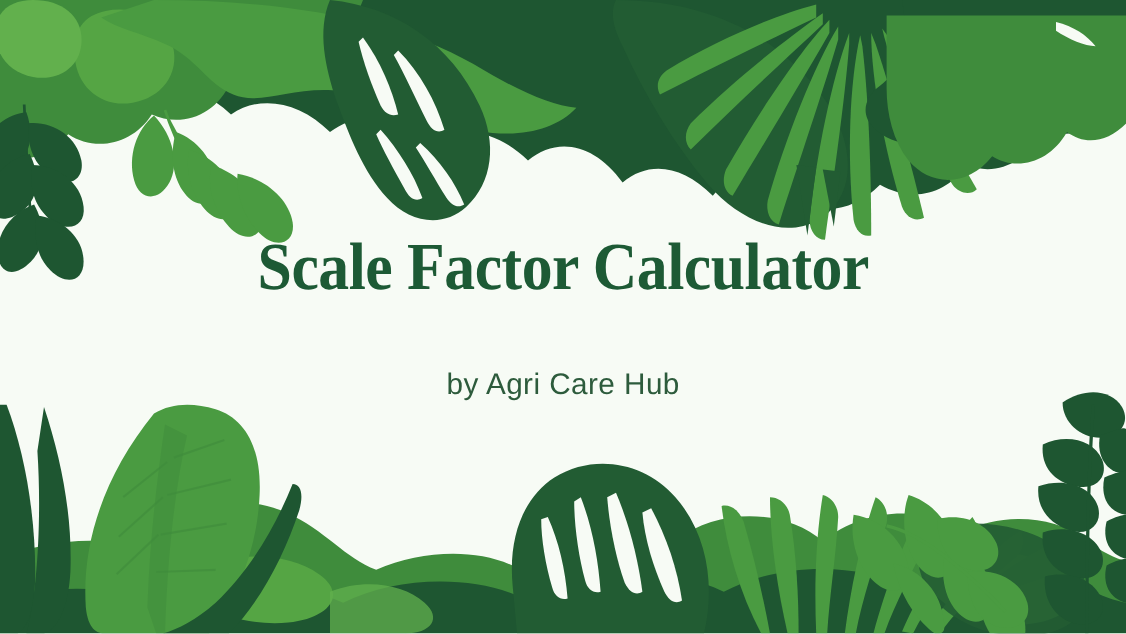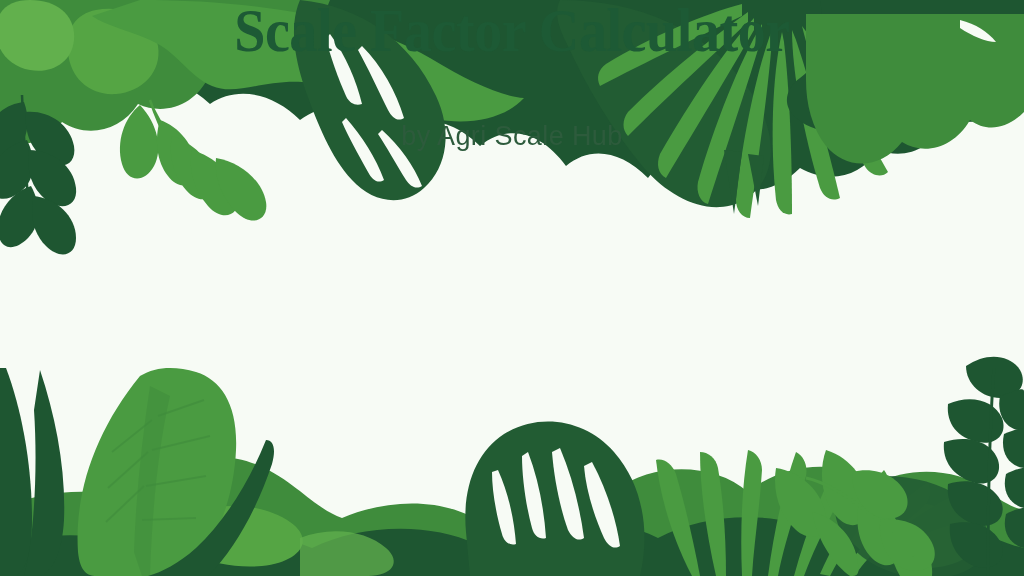--- a/index.html
+++ b/index.html
@@ -24,21 +24,21 @@
   }
   .text-stack {
     position: absolute;
     left: 0;
     top: 0;
     width: 1024px;
     height: 576px;
     display: flex;
     flex-direction: column;
     align-items: center;
-    justify-content: flex-start;
+    justify-content: center;
     pointer-events: none;
   }
   #page-title {
     font-family: "Liberation Serif", "DejaVu Serif", serif;
     font-weight: 700;
     font-size: 61px;
     line-height: 1;
     letter-spacing: -0.5px;
     color: #1d5a35;
     margin: 0 0 0 0;
@@ -279,16 +279,16 @@
         <path d="M950,524 C 974,518 996,528 1002,546 C1006,562 992,572 974,566 C958,560 948,544 950,524 Z"></path>
         <path d="M994,368 C 990,420 988,480 988,576" stroke="#1e5631" stroke-width="3" fill="none"></path>
       </g>
 
       <path fill="#62b04d" d="M300,538 C 330,526 366,530 386,548 C402,562 392,576 368,576 H300 Z" opacity="0.75"></path>
     </g>
   </svg>
 
   <div class="text-stack">
     <h1 id="page-title">Scale Factor Calculator</h1>
-    <p id="page-subtitle">by Agri Scale Hub</p>
+    <p id="page-subtitle">by Agri Care Hub</p>
   </div>
 
 </div>
 
 </body></html>

